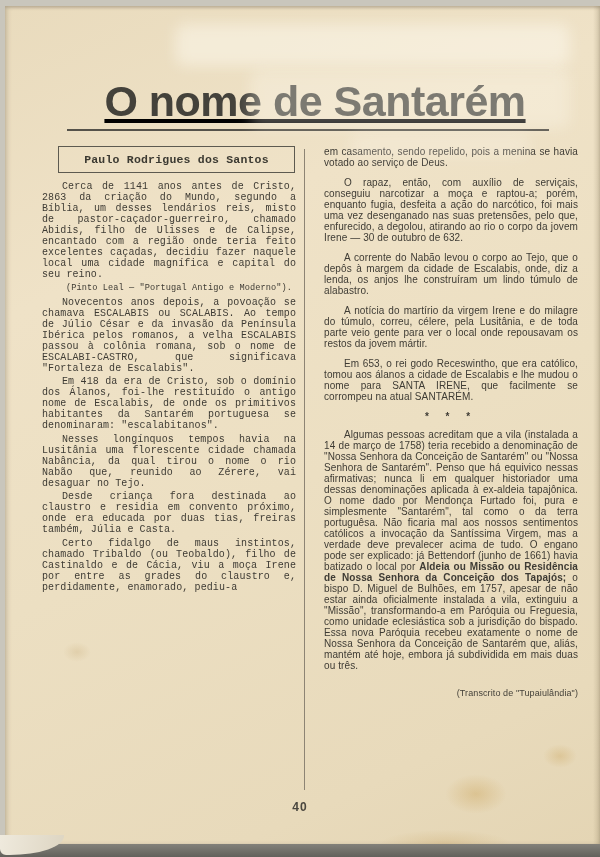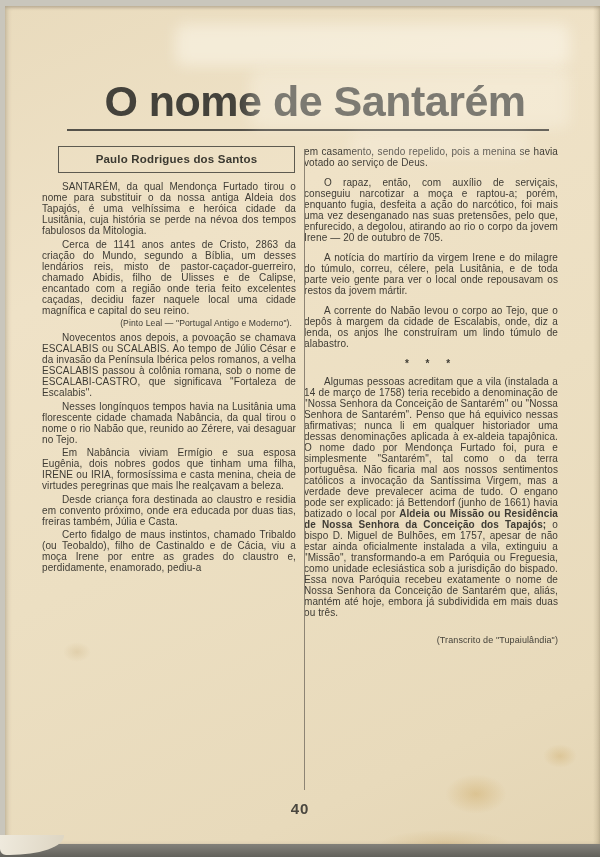--- a/index.html
+++ b/index.html
@@ -33,31 +33,31 @@
   .ghost.g2{left:245px;top:64px;width:320px;height:58px;background:rgba(255,252,243,.3);}
   .ghost.g3{left:345px;top:128px;width:180px;height:22px;background:rgba(255,252,243,.25);}
   
   .stain{position:absolute;border-radius:50%;}
   .stain.s1{left:440px;top:768px;width:62px;height:40px;background:radial-gradient(rgba(193,146,58,.30),rgba(193,146,58,0) 70%);}
   .stain.s2{left:538px;top:738px;width:34px;height:24px;background:radial-gradient(rgba(193,146,58,.26),rgba(193,146,58,0) 70%);}
   .stain.s3{left:375px;top:824px;width:130px;height:28px;background:radial-gradient(rgba(180,132,48,.20),rgba(180,132,48,0) 72%);}
   .stain.s4{left:58px;top:636px;width:28px;height:20px;background:radial-gradient(rgba(170,130,60,.16),rgba(170,130,60,0) 70%);}
 
   
-  .title-wrap{margin:72px 0 0 64px;width:492px;text-align:center;}
+  .title-wrap{margin:72px 0 0 64px;width:492px;text-align:center;text-decoration:underline;}
   .title{
     margin:0;font-size:43px;line-height:46px;font-weight:bold;
     letter-spacing:-.5px;color:#44423b;
   }
   .title-rule{margin:5px 0 0 62px;width:482px;height:2px;background:#55524a;}
 
   
   .columns{display:flex;margin:15px 0 0 37px;}
   .col{width:254px;color:#3e3b34;font-size:10px;line-height:11px;}
-  .col-left{margin-right:8px;}
+  .col-left{margin-right:28px;font-family:Liberation Mono, monospace;}
   .divider{
     position:absolute;left:299px;top:143px;width:1px;height:641px;
     background:#8d8474;
   }
   .author-box{
     box-sizing:border-box;margin:0 0 8px 16px;width:237px;height:27px;
     border:1px solid #5d5a50;text-align:center;
     font-size:11.5px;font-weight:bold;line-height:25px;color:#3b3931;
     letter-spacing:.2px;
   }
@@ -67,21 +67,21 @@
   }
   .col-right .par{margin-bottom:9px;}
   .par .b{font-weight:bold;}
   .par.noindent{text-indent:0;}
   .par.citation{text-align:right;text-indent:0;font-size:8.6px;padding-right:4px;margin-bottom:3px;}
   .par.separator{text-align:center;text-indent:0;font-weight:bold;letter-spacing:7px;margin:4px 0 7px 0;}
   .par.credit{text-align:right;text-indent:0;font-size:9px;margin-top:17px;color:#45423a;}
 
   .page-number{
     position:absolute;left:0;top:800px;width:600px;text-align:center;
-    font-size:15px;font-weight:bold;color:#4a473f;letter-spacing:1px;
+    font-size:12px;font-weight:bold;color:#4a473f;letter-spacing:1px;
   }
 </style>
 </head>
 <body>
 
 <div class="paper">
   <div class="ghost g1"></div>
   <div class="ghost g2"></div>
   <div class="ghost g3"></div>
 
@@ -91,36 +91,36 @@
   <div class="title-rule"></div>
 
   <div class="divider"></div>
 
   <div class="columns">
     <div class="col col-left">
       <div class="author-box">
         <span>Paulo Rodrigues dos Santos</span>
       </div>
       <div>
-          <p class="par"><span>SANTARÉM, da qual Mendonça Furtado tirou o nome para substituir o da nossa antiga Aldeia dos Tapajós, é uma velhíssima e heróica cidade da Lusitânia, cuja história se perde na névoa dos tempos fabulosos da Mitologia.</span></p>
           <p class="par"><span>Cerca de 1141 anos antes de Cristo, 2863 da criação do Mundo, segundo a Bíblia, um desses lendários reis, misto de pastor-caçador-guerreiro, chamado Abidis, filho de Ulisses e de Calipse, encantado com a região onde teria feito excelentes caçadas, decidiu fazer naquele local uma cidade magnífica e capital do seu reino.</span></p>
           <p class="par citation"><span>(Pinto Leal — "Portugal Antigo e Moderno").</span></p>
           <p class="par"><span>Novecentos anos depois, a povoação se chamava ESCALABIS ou SCALABIS. Ao tempo de Júlio César e da invasão da Península Ibérica pelos romanos, a velha ESCALABIS passou à colônia romana, sob o nome de ESCALABI-CASTRO, que significava "Fortaleza de Escalabis".</span></p>
+          <p class="par"><span>Em 418 da era de Cristo, sob o domínio dos Álanos, foi-lhe restituído o antigo nome de Escalabis, de onde os primitivos habitantes da Santarém portuguesa se denominaram: "escalabitanos".</span></p>
           <p class="par"><span>Nesses longínquos tempos havia na Lusitânia uma florescente cidade chamada Nabância, da qual tirou o nome o rio Nabão que, reunido ao Zérere, vai desaguar no Tejo.</span></p>
-          <p class="par"><span>Em Nabância viviam Ermígio e sua esposa Eugênia, dois nobres godos que tinham uma filha, IRENE ou IRIA, formosíssima e casta menina, cheia de virtudes peregrinas que mais lhe realçavam a beleza.</span></p>
           <p class="par"><span>Desde criança fora destinada ao claustro e residia em convento próximo, onde era educada por duas tias, freiras também, Júlia e Casta.</span></p>
           <p class="par"><span>Certo fidalgo de maus instintos, chamado Tribaldo (ou Teobaldo), filho de Castinaldo e de Cácia, viu a moça Irene por entre as grades do claustro e, perdidamente, enamorado, pediu-a</span></p>
         </div>
     </div>
     <div class="col col-right">
       <div>
           <p class="par noindent"><span>em casamento, sendo repelido, pois a menina se havia votado ao serviço de Deus.</span></p>
-          <p class="par"><span>O rapaz, então, com auxílio de serviçais, conseguiu narcotizar a moça e raptou-a; porém, enquanto fugia, desfeita a ação do narcótico, foi mais uma vez desenganado nas suas pretensões, pelo que, enfurecido, a degolou, atirando ao rio o corpo da jovem Irene — 20 de outubro de 705.</span></p>
+          <p class="par"><span>O rapaz, então, com auxílio de serviçais, conseguiu narcotizar a moça e raptou-a; porém, enquanto fugia, desfeita a ação do narcótico, foi mais uma vez desenganado nas suas pretensões, pelo que, enfurecido, a degolou, atirando ao rio o corpo da jovem Irene — 30 de outubro de 632.</span></p>
+          <p class="par"><span>A corrente do Nabão levou o corpo ao Tejo, que o depôs à margem da cidade de Escalabis, onde, diz a lenda, os anjos lhe construíram um lindo túmulo de alabastro.</span></p>
           <p class="par"><span>A notícia do martírio da virgem Irene e do milagre do túmulo, correu, célere, pela Lusitânia, e de toda parte veio gente para ver o local onde repousavam os restos da jovem mártir.</span></p>
-          <p class="par"><span>A corrente do Nabão levou o corpo ao Tejo, que o depôs à margem da cidade de Escalabis, onde, diz a lenda, os anjos lhe construíram um lindo túmulo de alabastro.</span></p>
+          <p class="par"><span>Em 653, o rei godo Receswintho, que era católico, tomou aos álanos a cidade de Escalabis e lhe mudou o nome para SANTA IRENE, que facilmente se corrompeu na atual SANTARÉM.</span></p>
           <p class="par separator"><span>* * *</span></p>
           <p class="par"><span>Algumas pessoas acreditam que a vila (instalada a 14 de março de 1758) teria recebido a denominação de "Nossa Senhora da Conceição de Santarém" ou "Nossa Senhora de Santarém". Penso que há equivico nessas afirmativas; nunca li em qualquer historiador uma dessas denominações aplicada à ex-aldeia tapajônica. O nome dado por Mendonça Furtado foi, pura e simplesmente "Santarém", tal como o da terra portuguêsa. Não ficaria mal aos nossos sentimentos católicos a invocação da Santíssima Virgem, mas a verdade deve prevalecer acima de tudo. O engano pode ser explicado: já Bettendorf (junho de 1661) havia batizado o local por </span><span class="b">Aldeia ou Missão ou Residência de Nossa Senhora da Conceição dos Tapajós;</span><span> o bispo D. Miguel de Bulhões, em 1757, apesar de não estar ainda oficialmente instalada a vila, extinguiu a "Missão", transformando-a em Paróquia ou Freguesia, como unidade eclesiástica sob a jurisdição do bispado. Essa nova Paróquia recebeu exatamente o nome de Nossa Senhora da Conceição de Santarém que, aliás, mantém até hoje, embora já subdividida em mais duas ou três.</span></p>
           <p class="par credit"><span>(Transcrito de "Tupaiulândia")</span></p>
         </div>
     </div>
   </div>
 
   <div class="stain s1"></div>
   <div class="stain s2"></div>
   <div class="stain s3"></div>

